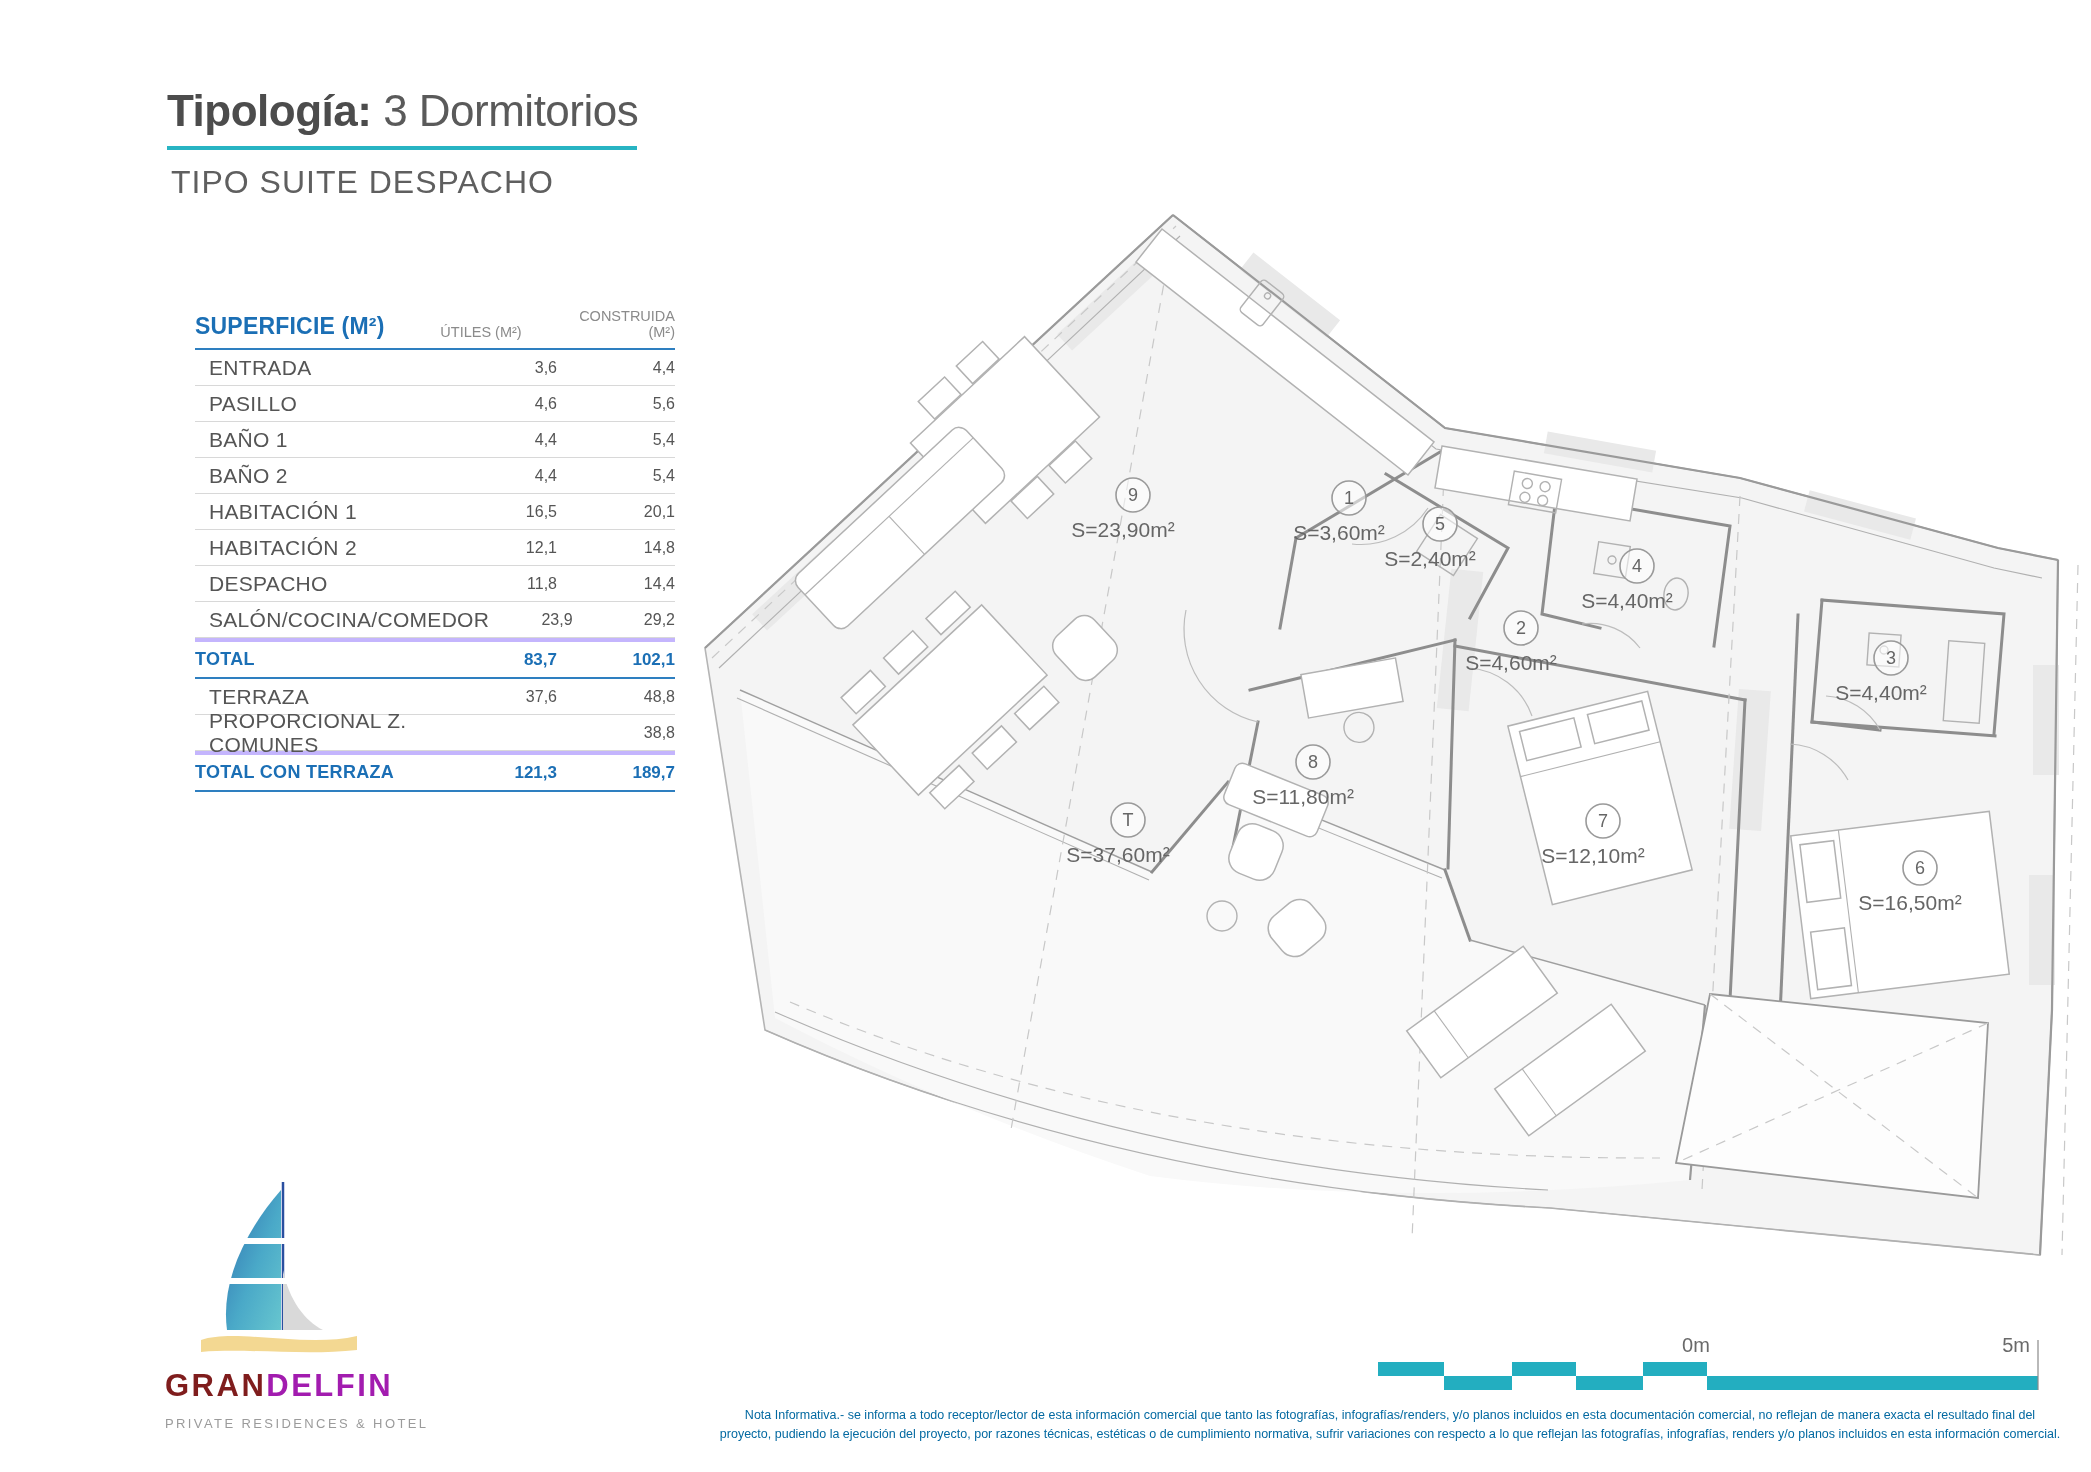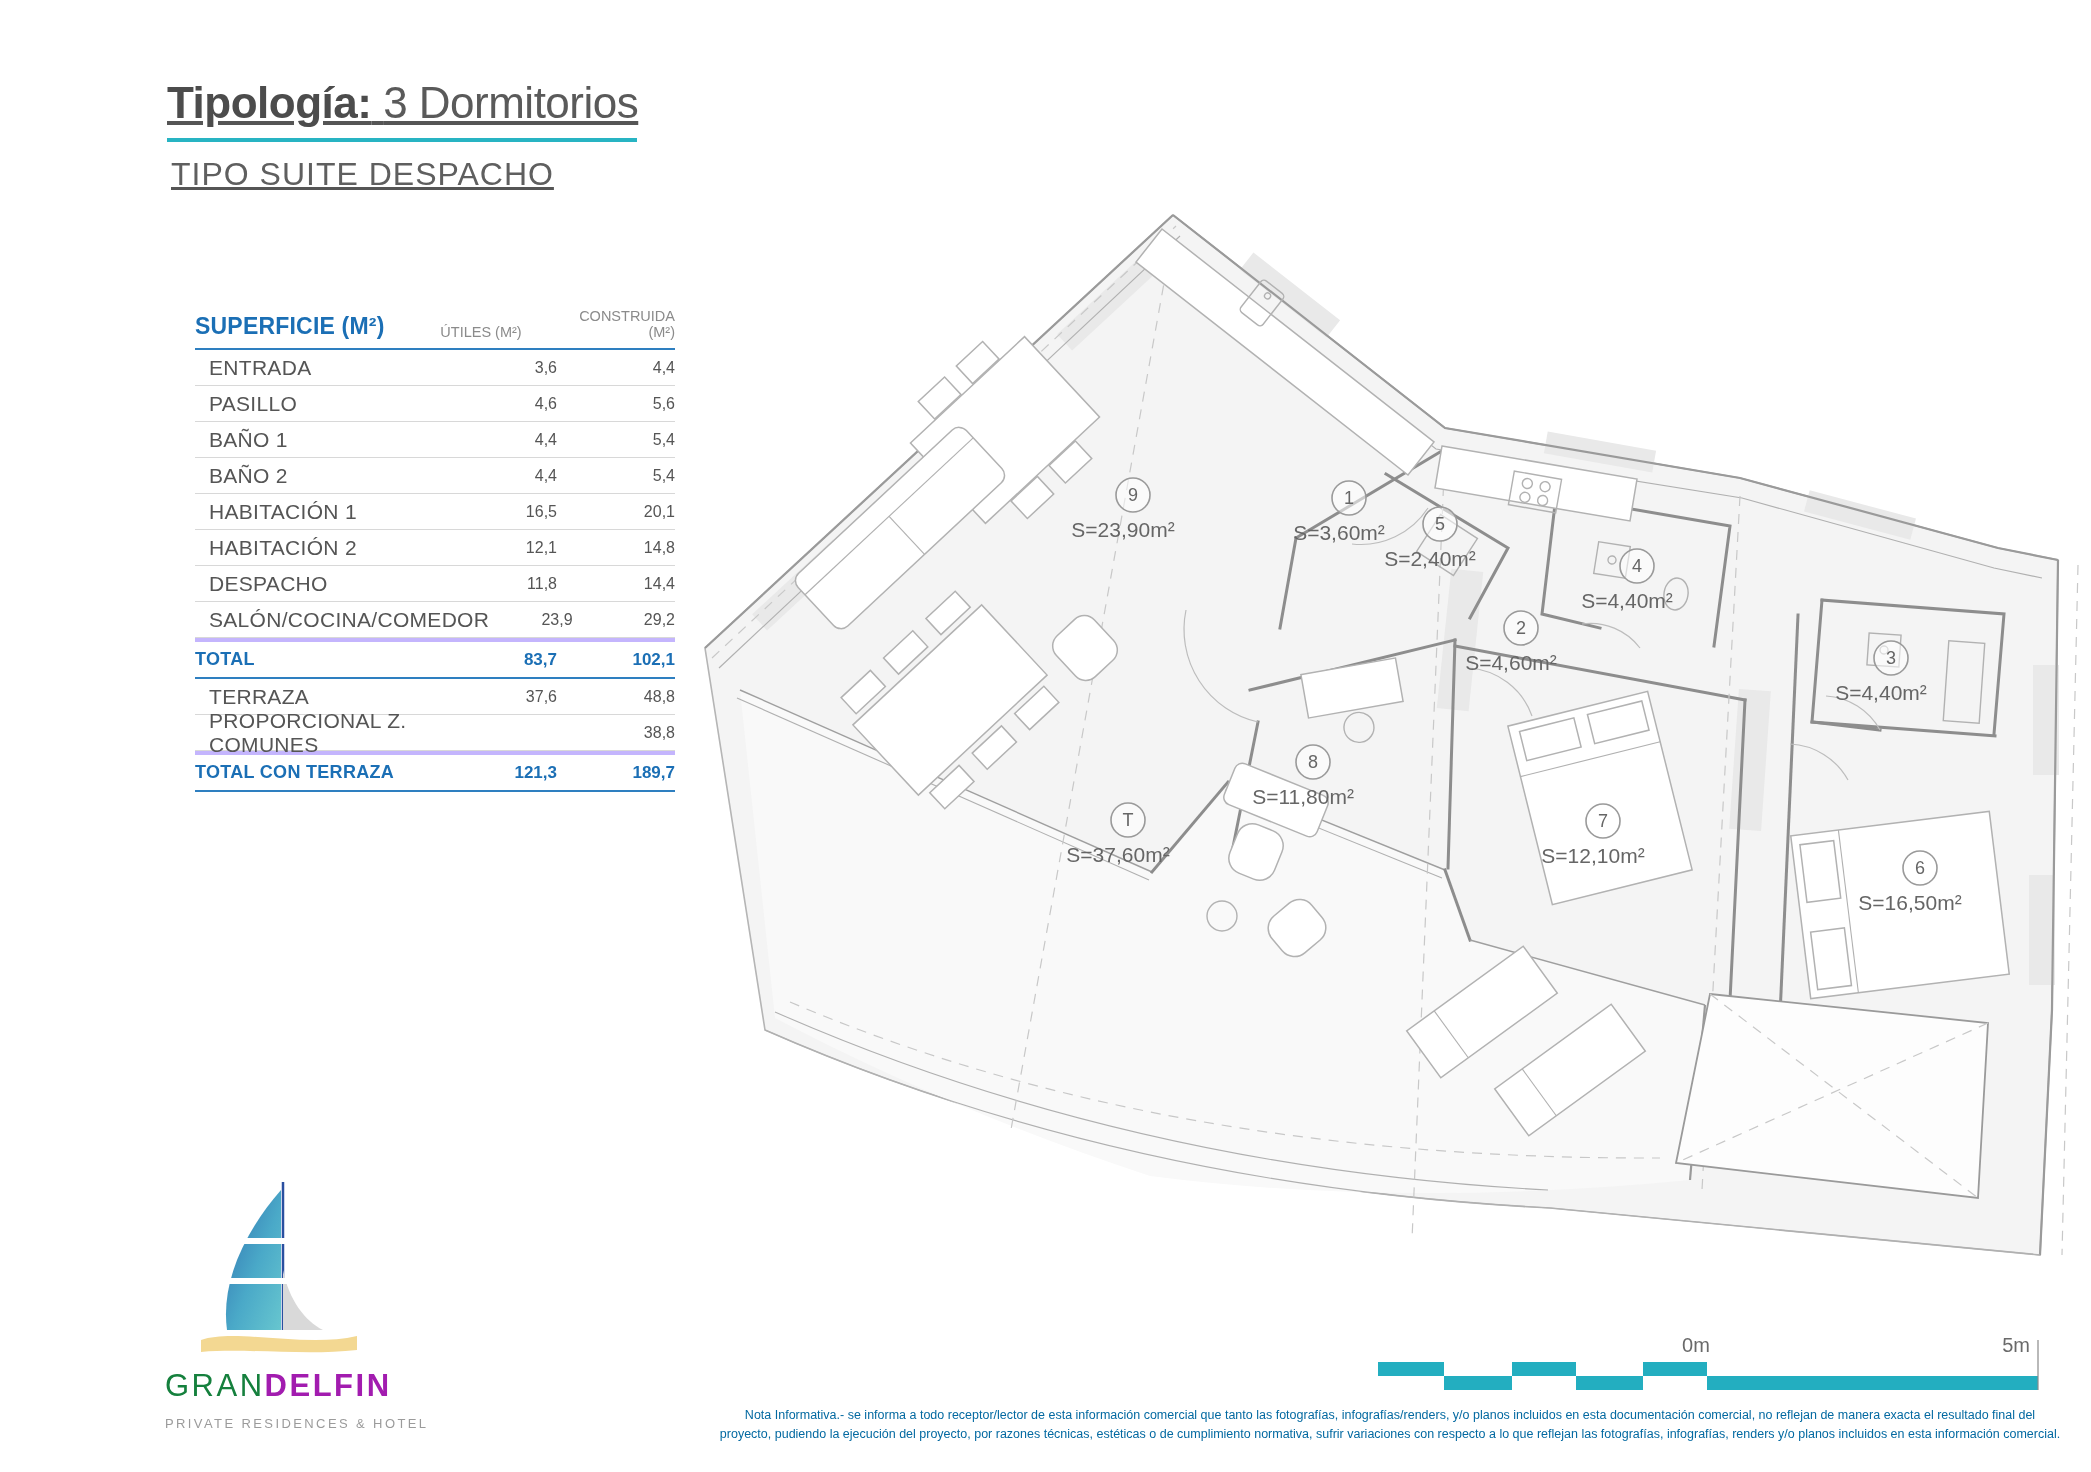--- a/index.html
+++ b/index.html
@@ -1,20 +1,20 @@
 <!DOCTYPE html>
 <html><head>
 <meta charset="utf-8">
 <style>
   html,body{margin:0;padding:0;background:#ffffff;}
   body{width:2091px;height:1472px;position:relative;overflow:hidden;
        font-family:"Liberation Sans", sans-serif;color:#555;}
 
   
-  .hdr{position:absolute;left:167px;top:80px;text-decoration:underline;}
+  .hdr{position:absolute;left:167px;top:88px;}
   .hdr h1{margin:0;font-size:44px;line-height:46px;letter-spacing:-0.5px;}
   .hdr h1 .tb{font-weight:700;color:#4c4c4c;}
   .hdr h1 .tl{font-weight:300;color:#5a5a5a;}
   .hdr .rule{width:470px;height:4px;background:#28b4c3;margin-top:12px;}
   .hdr h2{margin:14px 0 0 4px;font-size:32px;font-weight:400;color:#5f5f5f;
           letter-spacing:1px;}
 
   
   .stable{position:absolute;left:195px;top:308px;width:480px;}
   .thead{display:flex;align-items:flex-end;padding-bottom:8px;
@@ -46,21 +46,21 @@
   .xbox{fill:#fdfdfd;stroke:#9a9a9a;stroke-width:1.8;}
   .rooms circle{stroke:#9a9a9a;stroke-width:1.6;fill:rgba(255,255,255,.55);}
   .rooms text.num{font-size:18px;fill:#666;text-anchor:middle;}
   .rooms text.area{font-size:21px;fill:#666;text-anchor:middle;}
   .sbar rect{fill:#23aec0;}
   .sbar text{font-size:20px;fill:#6a6a6a;}
 
   
   .logo{position:absolute;left:165px;top:1178px;width:300px;}
   .logo .brand{margin-top:6px;font-size:31px;letter-spacing:2.5px;}
-  .logo .brand .g{color:#15803d;font-weight:400;}
+  .logo .brand .g{color:#7f1d1d;font-weight:700;}
   .logo .brand .d{color:#a21caf;font-weight:700;}
   .logo .tag{margin-top:12px;font-size:13px;color:#9b9b9b;letter-spacing:2.4px;}
 
   
   .note{position:absolute;left:700px;top:1406px;width:1380px;text-align:center;
         font-size:12.5px;line-height:19px;color:#0369a1;}
 </style>
 </head>
 <body>
 

